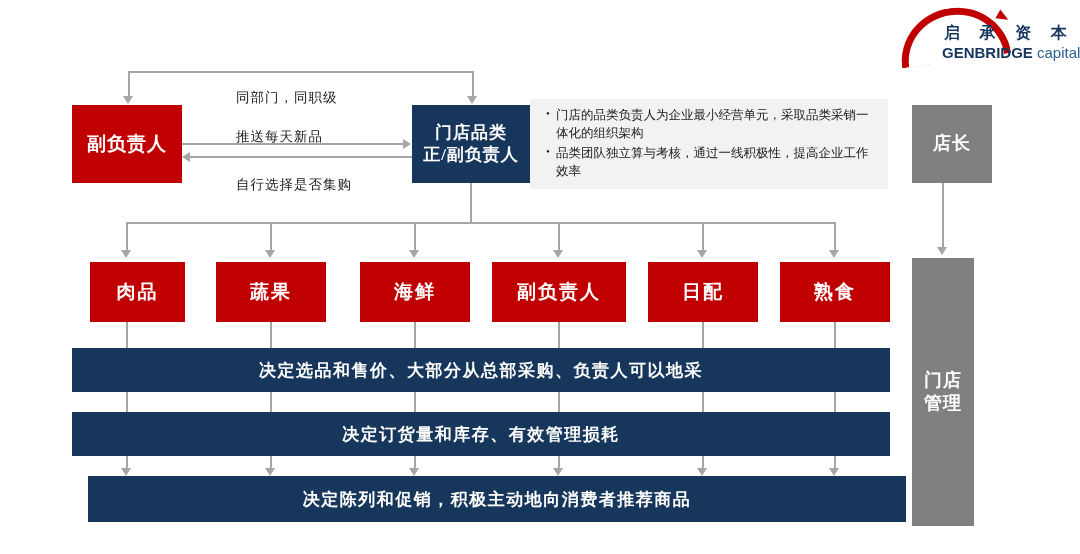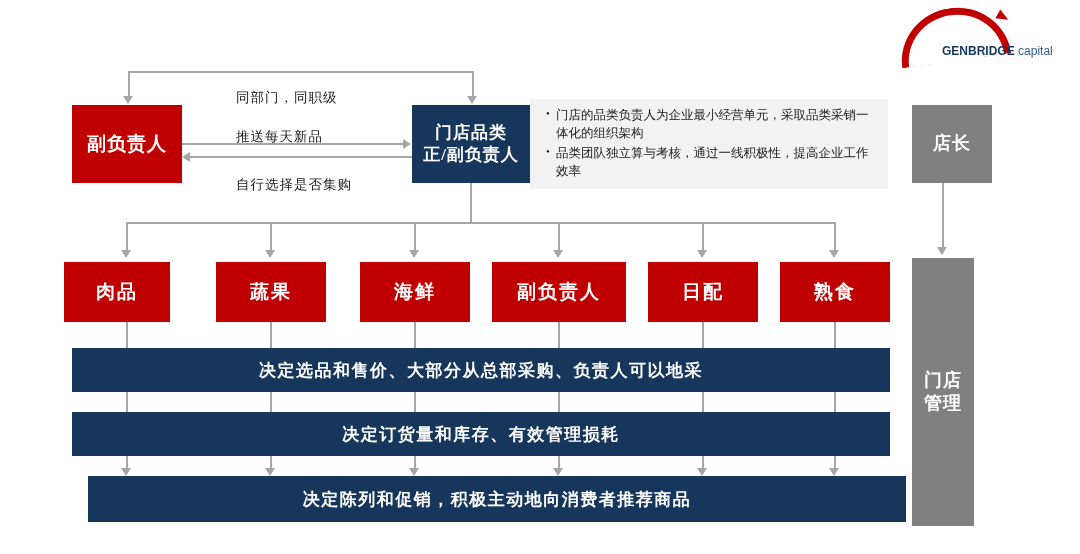--- a/index.html
+++ b/index.html
@@ -55,21 +55,21 @@
     font-weight: bold;
     letter-spacing: 7px;
     color: #17365d;
     white-space: nowrap;
   }
   #logo .en {
     position: absolute;
     left: 44px;
     top: 38px;
     font-family: "Liberation Sans", sans-serif;
-    font-size: 12px;
+    font-size: 15px;
     white-space: nowrap;
     color: #17365d;
   }
   #logo .en b { font-weight: bold; color: #17365d; }
   #logo .en i { font-style: normal; color: #2f5f8f; }
 
   
   .box {
     position: absolute;
     box-sizing: border-box;
@@ -204,20 +204,21 @@
   }
   #duty-1 { top: 348px; height: 44px; }
   #duty-2 { top: 412px; height: 44px; }
   #duty-3 { top: 476px; height: 46px; margin-left: 16px; }
 </style>
 </head>
 <body>
 
 <div id="logo">
   <div class="arc"></div>
+  <div class="cn">启 承 资 本</div>
   <div class="en">
     <b>GENBRIDGE</b>
     <i>capital</i>
   </div>
 </div>
 
 <div class="ln-h" style="left:128px; top:71px; width:346px;"></div>
 <div class="ln-v" style="left:128px; top:71px; height:26px;"></div>
 <div class="ln-v" style="left:472px; top:71px; height:26px;"></div>
 <div class="arr-down" style="left:123px; top:96px;"></div>
@@ -279,21 +280,21 @@
 
 <div class="ln-v" style="left:558px; top:222px; height:28px;"></div>
 <div class="arr-down" style="left:553px; top:250px;"></div>
 
 <div class="ln-v" style="left:702px; top:222px; height:28px;"></div>
 <div class="arr-down" style="left:697px; top:250px;"></div>
 
 <div class="ln-v" style="left:834px; top:222px; height:28px;"></div>
 <div class="arr-down" style="left:829px; top:250px;"></div>
 
-<div class="cat-box" style="left:64px;  width:106px;">
+<div class="cat-box" style="left:90px;  width:95px;">
   <span>肉品</span>
 </div>
 <div class="cat-box" style="left:216px; width:110px;">
   <span>蔬果</span>
 </div>
 <div class="cat-box" style="left:360px; width:110px;">
   <span>海鲜</span>
 </div>
 <div class="cat-box" style="left:492px; width:134px;">
   <span>副负责人</span>

